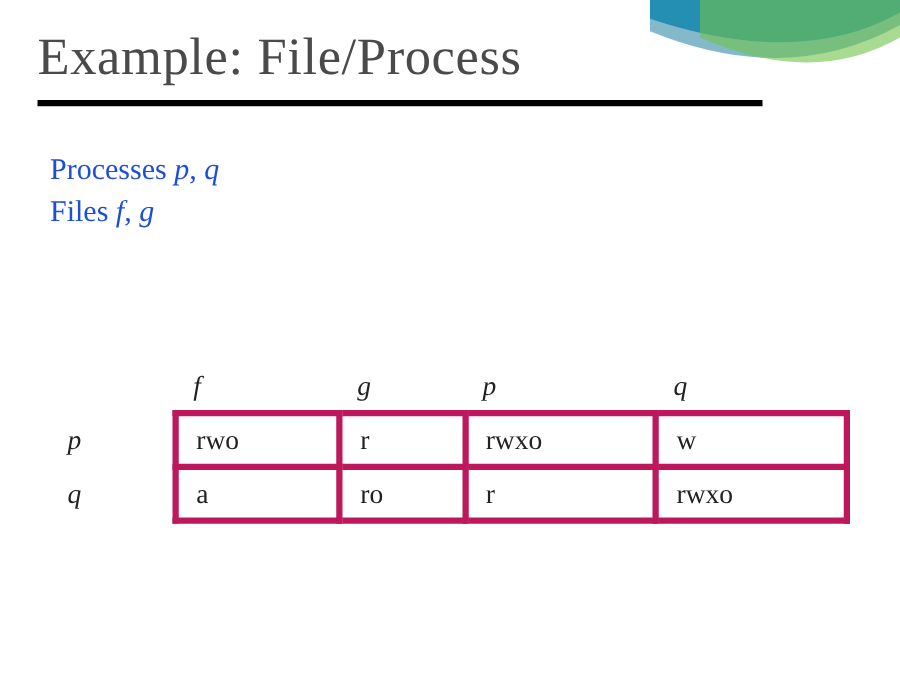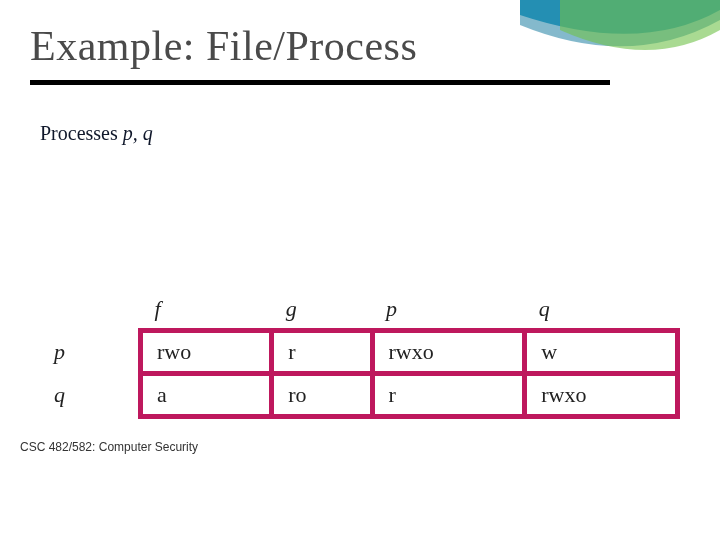--- a/index.html
+++ b/index.html
@@ -42,23 +42,23 @@
     left: 30px;
     width: 580px;
     height: 5px;
     background: #000;
   }
   .body {
     position: absolute;
     top: 120px;
     left: 40px;
     right: 40px;
-    font-size: 20px;
+    font-size: 24px;
     line-height: 1.35;
-    color: #0f172a;
+    color: #1d4ed8;
   }
   .body .line {
     margin-bottom: 2px;
   }
   .body .italic {
     font-style: italic;
   }
   .table-wrap {
     position: absolute;
     top: 290px;
@@ -110,20 +110,24 @@
   </svg>
 
   <div class="title">Example: File/Process</div>
   <div class="title-underline"></div>
 
   <div class="body">
     <div class="line">
       <span>Processes </span>
       <span class="italic">p, q</span>
     </div>
+    <div class="line">
+      <span>Files </span>
+      <span class="italic">f, g</span>
+    </div>
   </div>
 
   <div class="table-wrap">
     <table class="matrix">
       <thead>
         <tr>
           <th></th>
           <th>f</th>
           <th>g</th>
           <th>p</th>
@@ -142,14 +146,13 @@
           <td class="rowhdr">q</td>
           <td class="cell">a</td>
           <td class="cell">ro</td>
           <td class="cell">r</td>
           <td class="cell">rwxo</td>
         </tr>
       </tbody>
     </table>
   </div>
 
-  <div class="footer">CSC 482/582: Computer Security</div>
 </div>
 
 </body></html>

